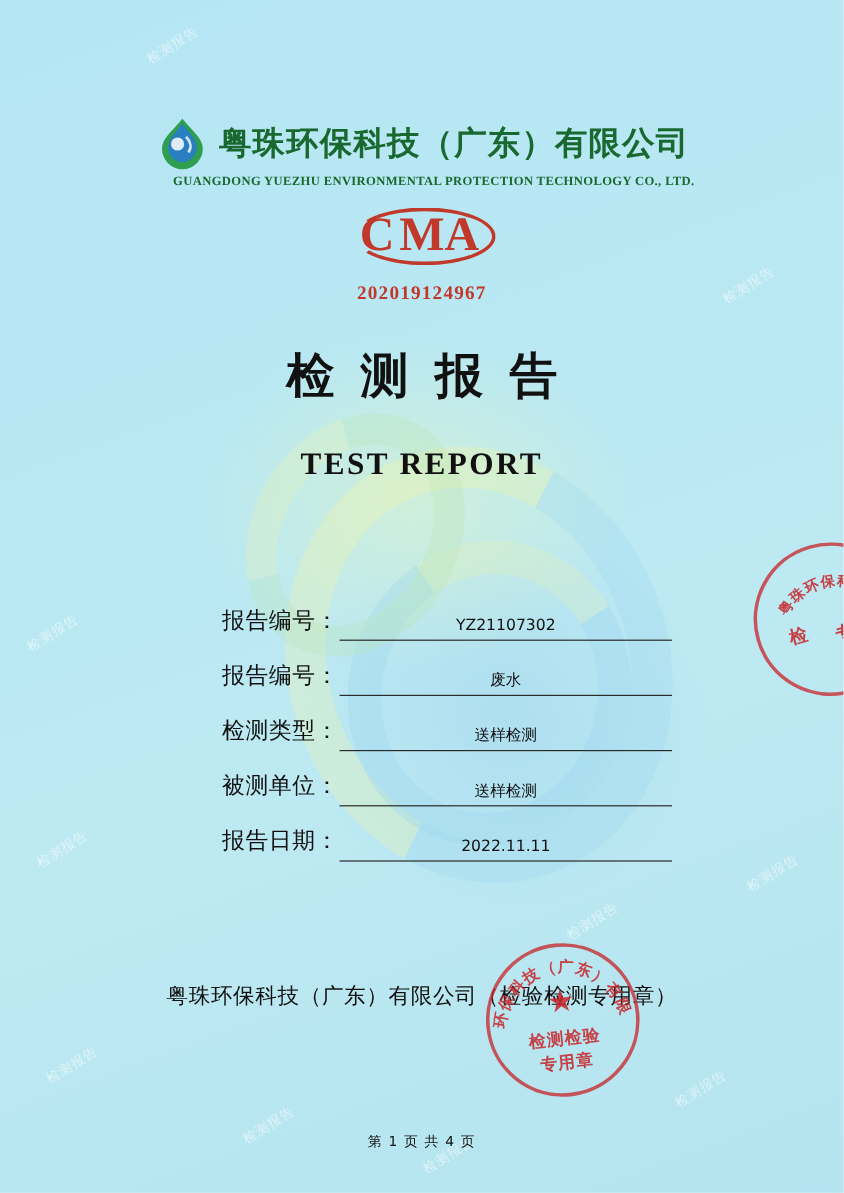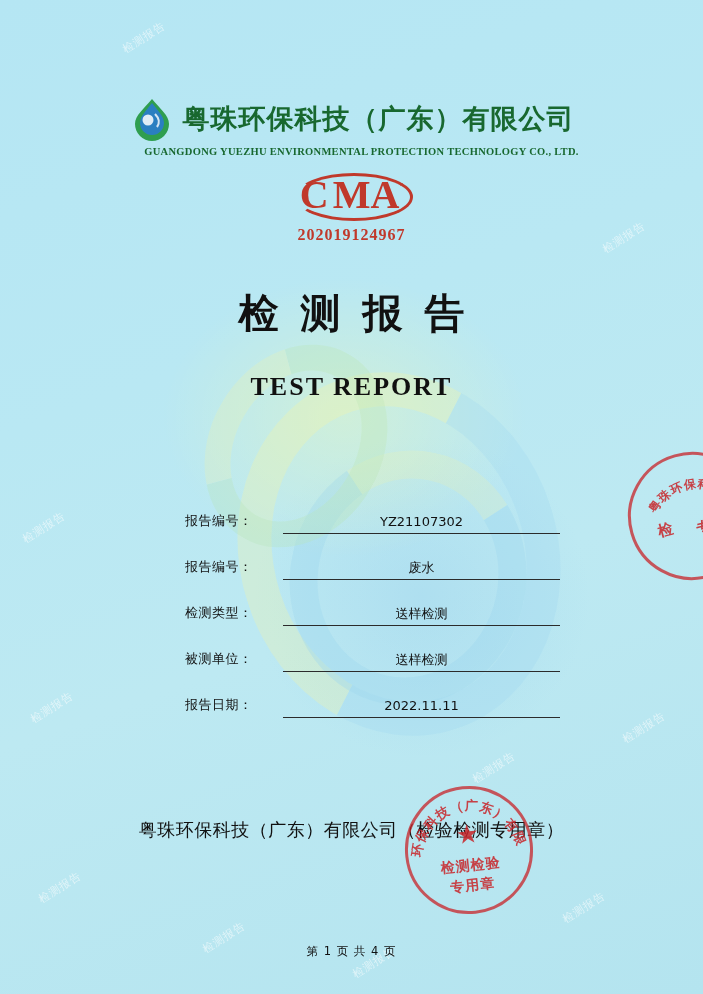--- a/index.html
+++ b/index.html
@@ -132,21 +132,21 @@
     position: absolute;
     left: 2px;
     top: 1px;
     width: 112px;
     height: 42px;
     border: 3px solid #c0392b;
     border-radius: 50%;
     border-left-color: transparent;
   }
   .cma-number {
-    margin-top: 8px;
+    margin-top: 18px;
     font-family: "Liberation Serif", serif;
     font-size: 16px;
     font-weight: bold;
     color: #c0392b;
     letter-spacing: 1px;
   }
 
   
   .title-cn {
     position: absolute;
@@ -179,21 +179,21 @@
     top: 488px;
     width: 375px;
   }
   .field-row {
     display: flex;
     align-items: flex-end;
     height: 46px;
   }
   .field-label {
     font-family: "DejaVu Sans", sans-serif;
-    font-size: 13px;
+    font-size: 19px;
     color: #111;
     width: 98px;
     flex: 0 0 auto;
     padding-bottom: 4px;
     letter-spacing: 0.5px;
   }
   .field-value {
     flex: 1 1 auto;
     border-bottom: 1px solid #2b2b2b;
     text-align: center;

